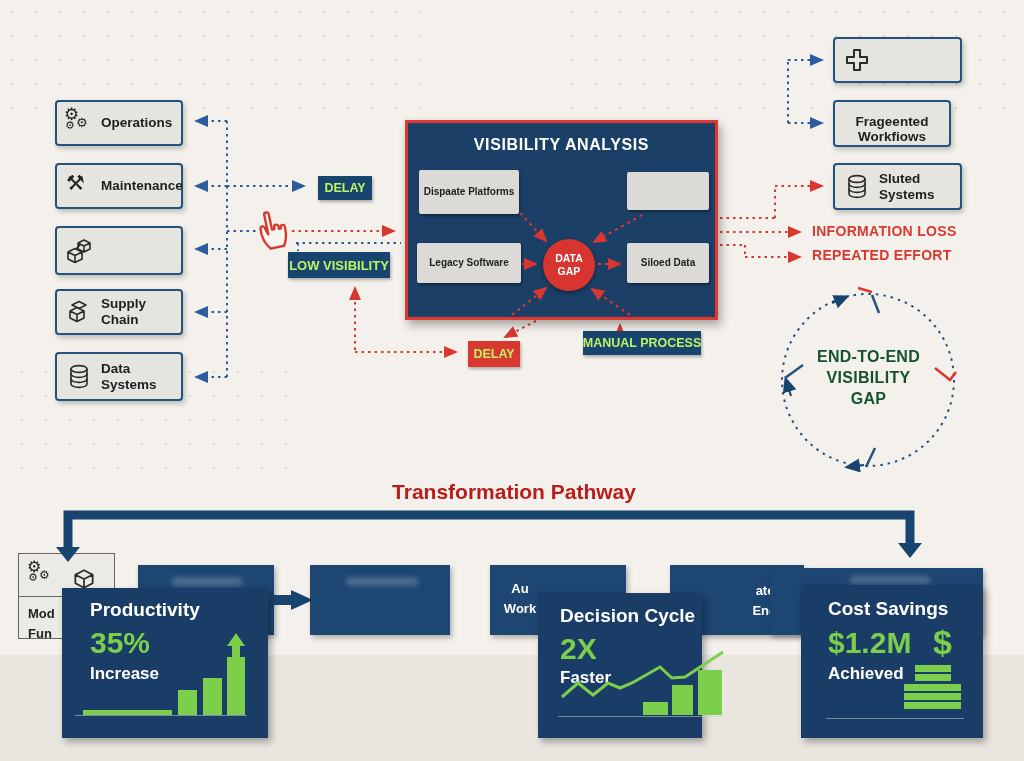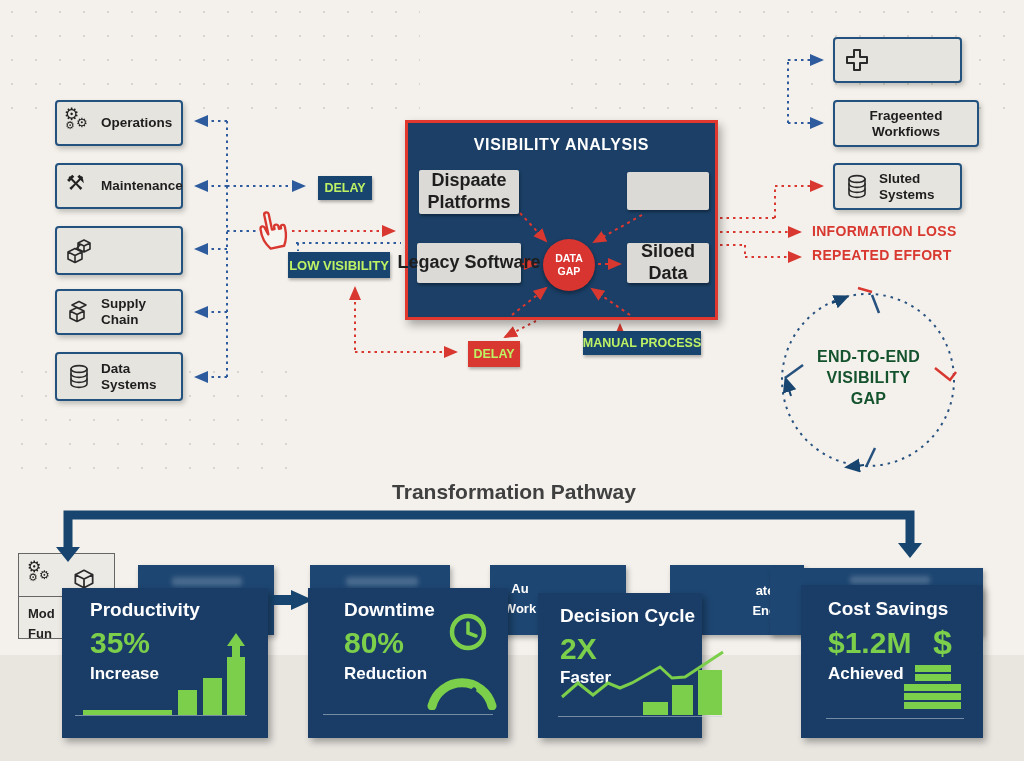--- a/index.html
+++ b/index.html
@@ -24,30 +24,30 @@
   .badge{position:absolute;color:#bef264;font-weight:bold;display:flex;align-items:center;
          justify-content:center;z-index:2;box-shadow:1px 2px 3px rgba(0,0,0,.3);white-space:nowrap;}
   .badge.navy{background:#17456f;}
   .badge.red{background:#d8382f;}
   
   .central{position:absolute;left:405px;top:120px;width:313px;height:200px;background:#1b3f66;
            border:3px solid #e0372e;box-sizing:border-box;z-index:2;box-shadow:3px 5px 9px rgba(0,0,0,.32);}
   .central .ctitle{position:absolute;top:13px;width:100%;text-align:center;color:#fff;
                    font-weight:bold;font-size:16px;letter-spacing:.6px;}
   .inner-box{position:absolute;background:#dcdad6;border-radius:2px;display:flex;align-items:center;
-             justify-content:center;text-align:center;font-weight:bold;font-size:18px;color:#1e1e1e;
+             justify-content:center;text-align:center;font-weight:bold;font-size:10px;color:#1e1e1e;
              line-height:1.2;box-shadow:1px 2px 3px rgba(0,0,0,.35);}
   .core{position:absolute;left:135px;top:116px;width:52px;height:52px;background:#d83430;
         border-radius:50%;display:flex;flex-direction:column;align-items:center;justify-content:center;
         color:#fff;font-weight:bold;font-size:10.5px;line-height:1.2;box-shadow:0 2px 4px rgba(0,0,0,.4);}
   .loss{position:absolute;color:#d8382f;font-weight:bold;font-size:14px;z-index:2;letter-spacing:.3px;white-space:nowrap;}
   .cycle-text{position:absolute;left:796px;top:347px;width:145px;text-align:center;z-index:2;
               color:#14532d;font-weight:bold;font-size:16px;line-height:1.3;letter-spacing:.3px;}
   .ptitle{position:absolute;left:364px;top:480px;width:300px;text-align:center;font-weight:bold;
-          font-size:21px;color:#404040;z-index:2;}
+          font-size:21px;color:#b91c1c;z-index:2;}
   
   .srcbox{position:absolute;left:18px;top:553px;width:97px;height:86px;background:#eceae5;
           border:1.5px solid #666;z-index:2;box-sizing:border-box;}
   .srcbox .divider{position:absolute;left:0;top:42px;width:100%;height:0;border-top:1.5px solid #666;}
   .srcbox .stext{position:absolute;left:9px;top:50px;font-weight:bold;font-size:13px;color:#222;line-height:1.5;}
   .back-card{position:absolute;background:#1d4672;z-index:2;box-shadow:2px 3px 5px rgba(0,0,0,.28);}
   .frag{position:absolute;color:#fff;font-weight:bold;font-size:13px;text-align:center;line-height:1.55;}
   .smudge{position:absolute;background:rgba(255,255,255,.20);filter:blur(2.5px);border-radius:2px;}
   .card{position:absolute;background:#1a3d68;z-index:3;box-shadow:3px 4px 7px rgba(0,0,0,.32);}
   .card .title{position:absolute;color:#fff;font-weight:bold;font-size:19px;white-space:nowrap;}
@@ -190,21 +190,21 @@
   </div>
 
   <div class="node" style="left:833px;top:37px;width:129px;height:46px;">
     <span class="g-ic">
       <svg class="mini-svg" width="30" height="30" viewBox="0 0 30 30" style="stroke-width:2;">
         <path d="M12 5 h6 v7 h7 v6 h-7 v7 h-6 v-7 H5 v-6 h7 Z"></path>
       </svg>
     </span>
     <span class="lbl"></span>
   </div>
-  <div class="node" style="left:833px;top:100px;width:146px;height:47px;justify-content:center;text-align:center;">
+  <div class="node" style="left:833px;top:100px;width:118px;height:47px;justify-content:center;text-align:center;align-items:flex-end;">
     <span class="lbl" style="width:84px;text-align:center;">Frageented Workfiows</span>
   </div>
   <div class="node" style="left:833px;top:163px;width:129px;height:47px;">
     <span class="g-ic">
       <svg class="mini-svg" width="30" height="30" viewBox="0 0 30 30">
         <ellipse cx="15" cy="7" rx="8" ry="3.4"></ellipse>
         <path d="M7 7 V22 C7 23.8 10.5 25.4 15 25.4 C19.5 25.4 23 23.8 23 22 V7"></path>
         <path d="M7 12 C7 13.8 10.5 15.4 15 15.4 C19.5 15.4 23 13.8 23 12"></path>
         <path d="M7 17 C7 18.8 10.5 20.4 15 20.4 C19.5 20.4 23 18.8 23 17"></path>
       </svg>
@@ -290,34 +290,20 @@
       <div class="bar" style="left:21px;top:122px;width:89px;height:5px;"></div>
       <div class="bar" style="left:116px;top:102px;width:19px;height:25px;"></div>
       <div class="bar" style="left:141px;top:90px;width:19px;height:37px;"></div>
       <div class="bar" style="left:165px;top:69px;width:18px;height:58px;"></div>
       <div class="tri-up" style="left:165px;top:45px;"></div>
       <div class="bar" style="left:170px;top:57px;width:8px;height:12px;"></div>
     </div>
     <div class="baseline" style="left:13px;top:127px;width:172px;"></div>
   </div>
 
-  <div class="card" style="left:308px;top:588px;width:200px;height:150px;">
-    <div class="title" style="left:36px;top:11px;">Downtime</div>
-    <div class="value" style="left:36px;top:38px;">80%</div>
-    <div class="sub" style="left:36px;top:76px;">Reduction</div>
-    <svg style="position:absolute;left:138px;top:22px;" width="44" height="44" viewBox="0 0 44 44">
-      <circle cx="22" cy="22" r="16" fill="none" stroke="#7ccf4a" stroke-width="4.5"></circle>
-      <path d="M22 13 V23 L30 26" fill="none" stroke="#7ccf4a" stroke-width="3.5" stroke-linecap="round"></path>
-    </svg>
-    <svg style="position:absolute;left:116px;top:80px;" width="76" height="42" viewBox="0 0 76 42">
-      <path d="M8 38 A31 31 0 0 1 68 38" fill="none" stroke="#7ccf4a" stroke-width="9" stroke-linecap="round"></path>
-      <path d="M36 36 L50 22" stroke="#1a3d68" stroke-width="5" stroke-linecap="round"></path>
-    </svg>
-    <div class="baseline" style="left:15px;top:126px;width:170px;"></div>
-  </div>
 
   <div class="card" style="left:538px;top:593px;width:164px;height:145px;">
     <div class="title" style="left:22px;top:12px;">Decision Cycle</div>
     <div class="value" style="left:22px;top:39px;">2X</div>
     <div class="sub" style="left:22px;top:75px;">Faster</div>
     <svg style="position:absolute;left:15px;top:55px;" width="185" height="70" viewBox="0 0 185 70">
       <rect x="90" y="54" width="25" height="13" fill="#7ccf4a"></rect>
       <rect x="119" y="37" width="21" height="30" fill="#7ccf4a"></rect>
       <rect x="145" y="22" width="24" height="45" fill="#7ccf4a"></rect>
       <polyline points="9,49 25,35 40,47 55,35 67,40 79,35 107,19 119,30 132,29 170,4" fill="none" stroke="#7ccf4a" stroke-width="3"></polyline>

